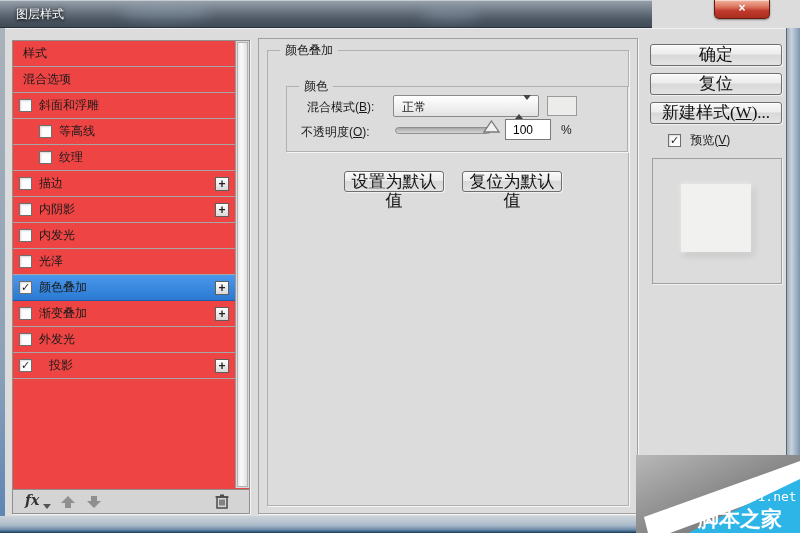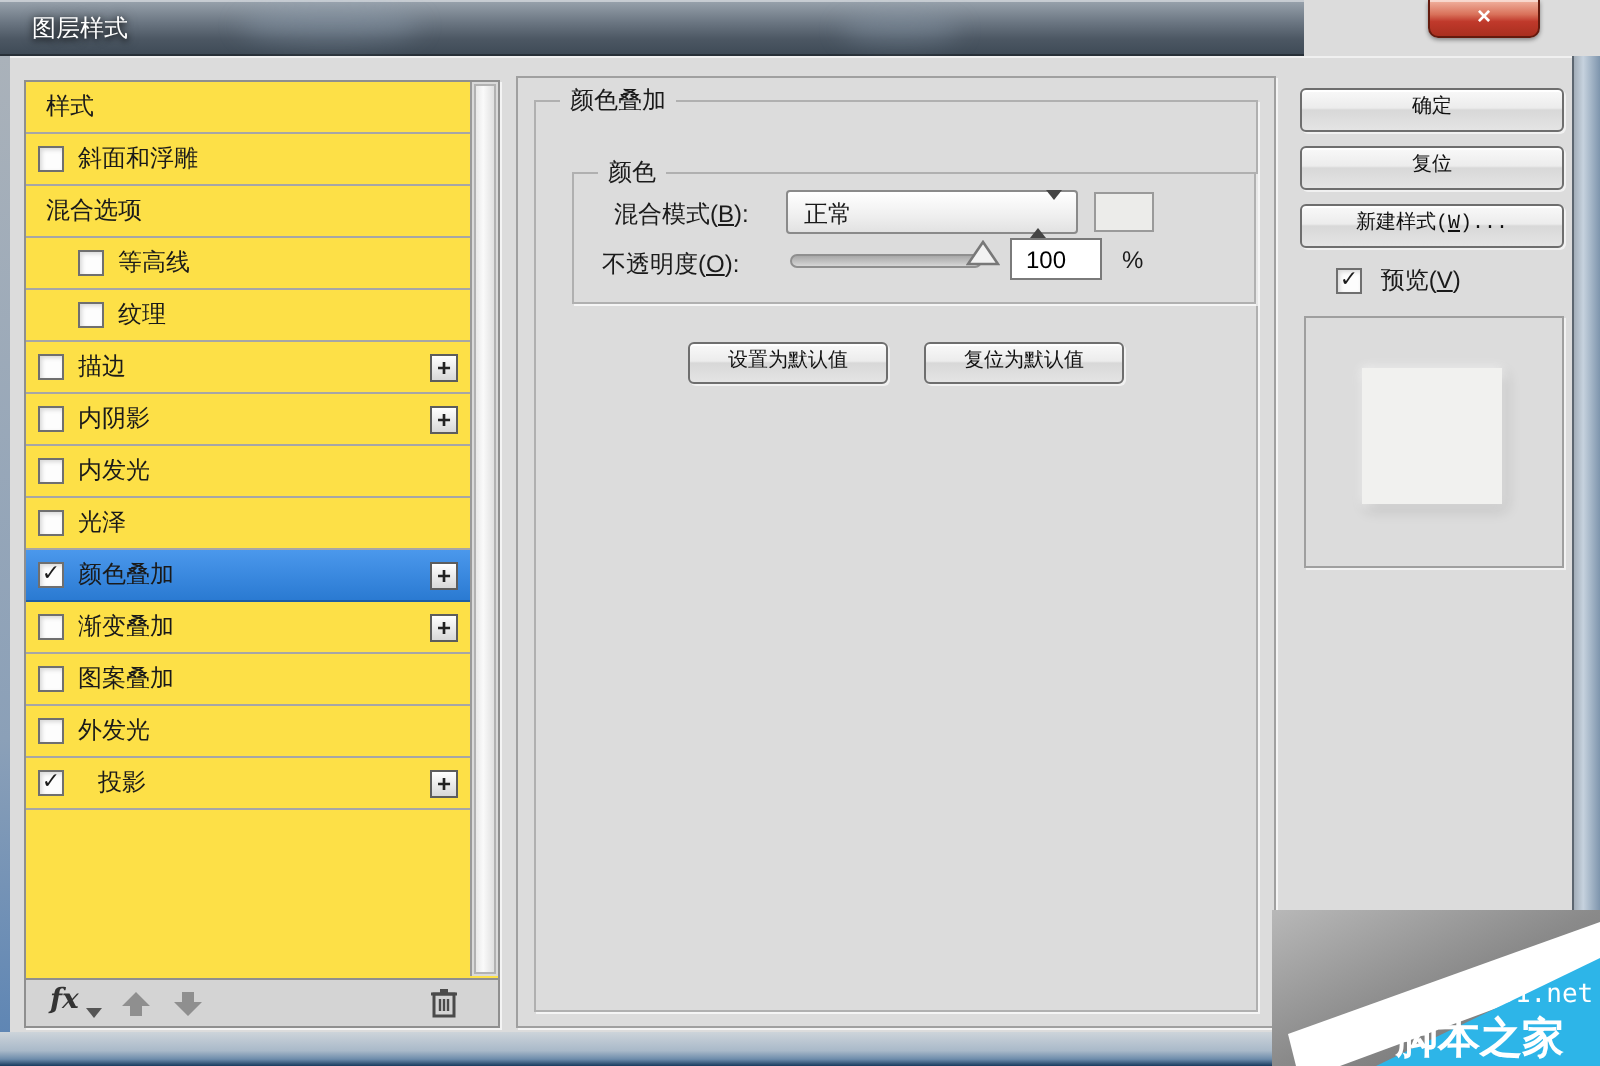--- a/index.html
+++ b/index.html
@@ -29,21 +29,21 @@
   .edge-right { position:absolute; left:786px; top:28px; width:14px; height:488px;
     background:linear-gradient(to right,#9aa5b0,#c6d2de 40%,#7e95ad); box-shadow:inset 1px 0 0 #5c6670; }
   .edge-bottom{ position:absolute; left:0; top:516px; width:800px; height:17px;
     background:linear-gradient(to bottom,#cdd4da 0%,#a9b9c9 55%,#6d8cab 80%,#173a5e 100%); }
 
   .client { position:absolute; left:5px; top:28px; width:781px; height:488px; background:#dcdcdc;
     box-shadow:inset 0 1px 0 #f0f0f0; }
 
   
   .left-panel { position:absolute; left:7px; top:12px; width:238px; height:474px;
-    border:1px solid #8f8f8f; background:#fde047; box-shadow:1px 1px 0 #f4f4f4; }
+    border:1px solid #8f8f8f; background:#ef4444; box-shadow:1px 1px 0 #f4f4f4; }
   .rows { position:absolute; left:0; top:0; right:14px; bottom:25px; overflow:hidden; }
   .row { position:relative; height:26px; border-bottom:1px solid #a6a6a6; cursor:pointer; }
   .row-label { position:absolute; top:0; line-height:25px; font-size:12px; color:#1a1a1a; white-space:nowrap; }
   .row.selected { background:linear-gradient(to bottom,#4b98ec,#2a7ad2); border-bottom-color:#1d5da6; }
   .checkbox {
     position:absolute; top:6px; width:13px; height:13px; background:#fdfdfd;
     border:1px solid #6f6f6f; box-shadow:inset 1px 1px 2px rgba(0,0,0,.15);
     font-size:11px; line-height:11px; text-align:center; color:#1c1c1c; cursor:pointer;
   }
   .plus-btn {
@@ -91,24 +91,24 @@
   .slider-track { position:absolute; left:108px; top:40px; width:96px; height:7px;
     border:1px solid #8f8f8f; border-radius:4px;
     background:linear-gradient(to bottom,#a8a8a8,#d6d6d6); cursor:pointer; }
   .slider-thumb { position:absolute; left:196px; top:33px; cursor:pointer; }
   .value-input { position:absolute; left:218px; top:32px; width:46px; height:21px;
     border:1px solid #7a7a7a; background:#fff; font-size:12px; padding-left:7px;
     font-family:"Liberation Sans","DejaVu Sans",sans-serif; }
   .unit-label { position:absolute; left:274px; top:36px; }
 
   .btn {
-    border:1px solid #6e6e6e; border-radius:3px; color:#111; font-size:10px; text-align:center;
+    border:1px solid #6e6e6e; border-radius:3px; color:#111; font-size:17px; text-align:center;
     background:linear-gradient(to bottom,#f9f9f9 0%,#ececec 45%,#d8d8d8 50%,#e4e4e4 100%);
     box-shadow:inset 0 1px 0 #ffffff, 1px 1px 0 rgba(255,255,255,.6); cursor:pointer;
-    font-family:Liberation Mono, monospace;
+    font-family:Liberation Serif, serif;
   }
   .default-btns .btn { position:absolute; width:100px; height:21px; line-height:19px; }
 
   
   .action-btn { position:absolute; left:645px; width:132px; height:22px; line-height:20px; }
   .preview-check { position:absolute; left:663px; top:104px; cursor:pointer; }
   .preview-check .checkbox { position:static; display:inline-block; vertical-align:middle; }
   .preview-check .pc-label { display:inline-block; vertical-align:middle; margin-left:6px; }
   .preview-thumb { position:absolute; left:647px; top:130px; width:130px; height:126px;
     border:1px solid #9f9f9f; background:#dcdcdc; box-shadow:1px 1px 0 #f2f2f2; }
@@ -136,25 +136,25 @@
   <div class="edge-bottom"></div>
 
   <div class="client">
 
     <div class="left-panel">
       <div class="rows" id="style-rows">
           <div class="row">
             <span class="row-label" style="left: 10px;">样式</span>
           </div>
           <div class="row">
+            <span class="row-label" style="left: 10px;">混合选项</span>
+          </div>
+          <div class="row">
             <span class="checkbox" style="left: 6px;"></span>
             <span class="row-label" style="left: 26px;">斜面和浮雕</span>
-          </div>
-          <div class="row">
-            <span class="row-label" style="left: 10px;">混合选项</span>
           </div>
           <div class="row">
             <span class="checkbox" style="left: 26px;"></span>
             <span class="row-label" style="left: 46px; text-align: center;">等高线</span>
           </div>
           <div class="row">
             <span class="checkbox" style="left: 26px;"></span>
             <span class="row-label" style="left: 46px;">纹理</span>
           </div>
           <div class="row">
@@ -177,24 +177,20 @@
           </div>
           <div class="row selected">
             <span class="checkbox" style="left: 6px;">✓</span>
             <span class="row-label" style="left: 26px;">颜色叠加</span>
             <span class="plus-btn">+</span>
           </div>
           <div class="row">
             <span class="checkbox" style="left: 6px;"></span>
             <span class="row-label" style="left: 26px;">渐变叠加</span>
             <span class="plus-btn">+</span>
-          </div>
-          <div class="row">
-            <span class="checkbox" style="left: 6px;"></span>
-            <span class="row-label" style="left: 26px;">图案叠加</span>
           </div>
           <div class="row">
             <span class="checkbox" style="left: 6px;"></span>
             <span class="row-label" style="left: 26px; font-family: Liberation Serif, serif;">外发光</span>
           </div>
           <div class="row">
             <span class="checkbox" style="left: 6px;">✓</span>
             <span class="row-label" style="left: 36px;">投影</span>
             <span class="plus-btn">+</span>
           </div>

